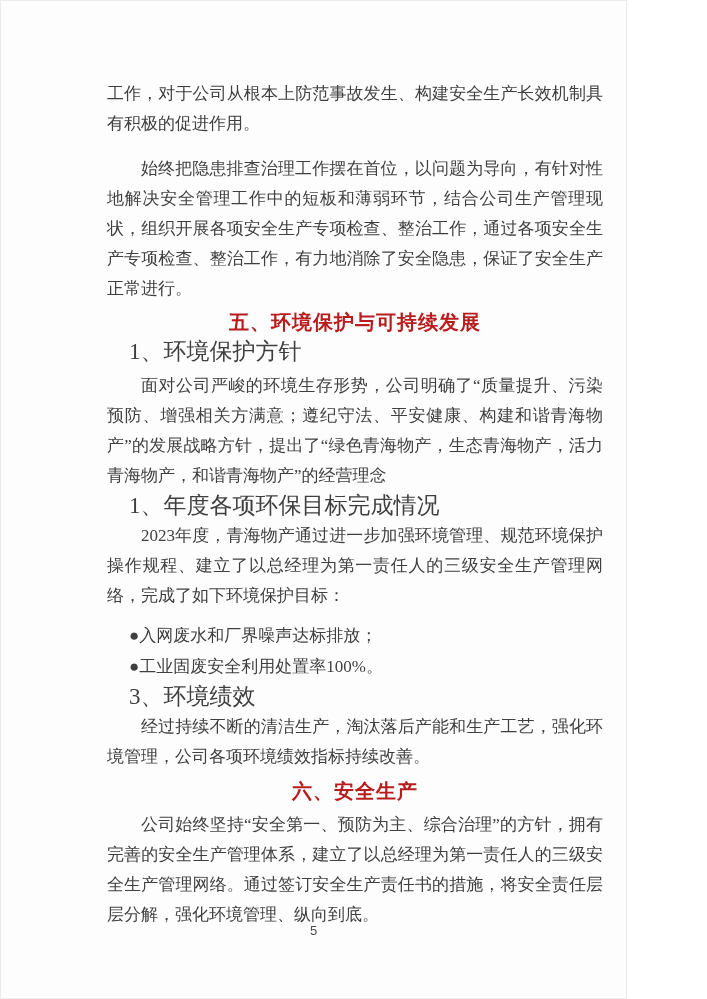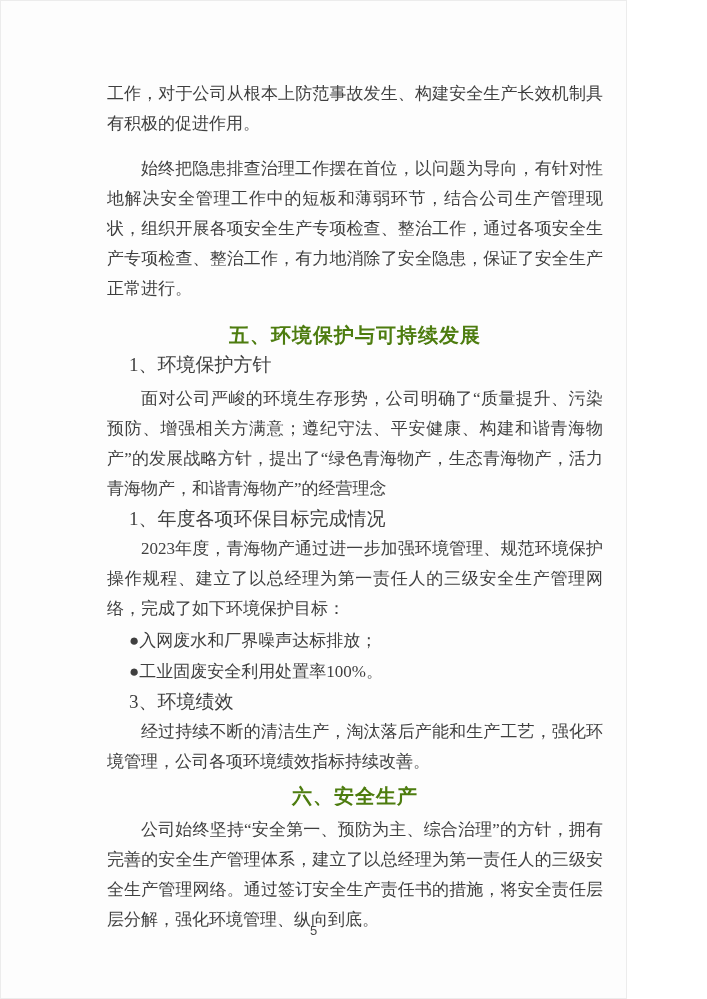--- a/index.html
+++ b/index.html
@@ -21,40 +21,40 @@
     width:496px;
   }
   .para {
     font-size:17px;
     line-height:30px;
     text-align:justify;
     margin:0;
   }
   .indent { text-indent:2em; }
   .p1 { margin-bottom:15px; }
-  .p2 { margin-bottom:18px; }
+  .p2 { margin-bottom:5px; }
   .h-major {
     font-size:20px;
     font-weight:bold;
     line-height:26px;
     text-align:center;
-    color:#4d7c0f;
+    color:#b91c1c;
     margin:4px;
     letter-spacing:1px;
   }
   .h5 { margin-bottom:2px; }
   .h6 { margin-top:6px; margin-bottom:6px; }
   .subhead {
-    font-size:19px;
+    font-size:23px;
     line-height:30px;
     padding-left:22px;
     margin:0;
   }
   .sub1 { margin-bottom:4px; }
-  .bullets { margin-top:1px; }
+  .bullets { margin-top:9px; }
   .bullet {
     font-size:17px;
     line-height:31px;
     padding-left:22px;
   }
   .pageno {
     position:absolute;
     top:922px;
     left:0;
     width:100%;

